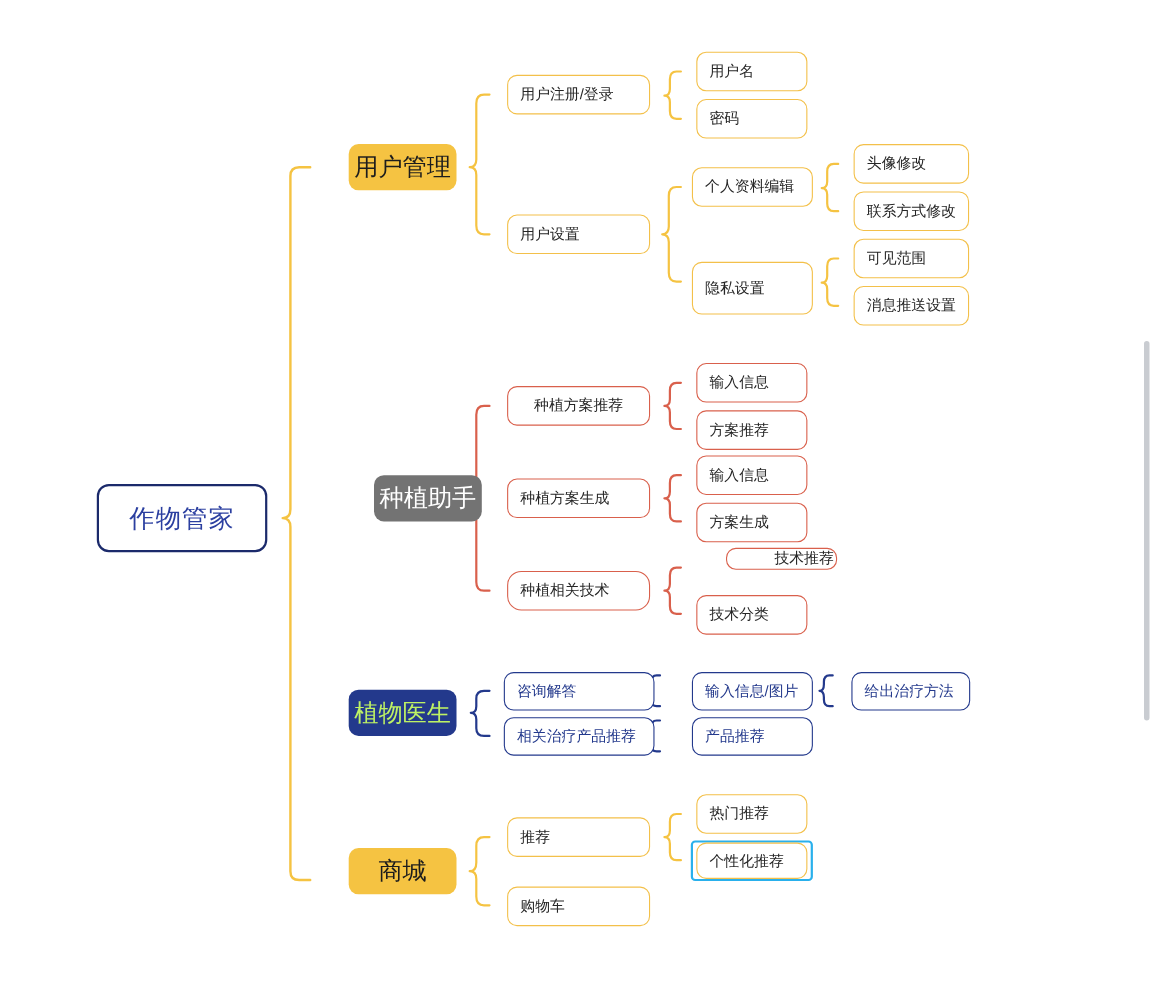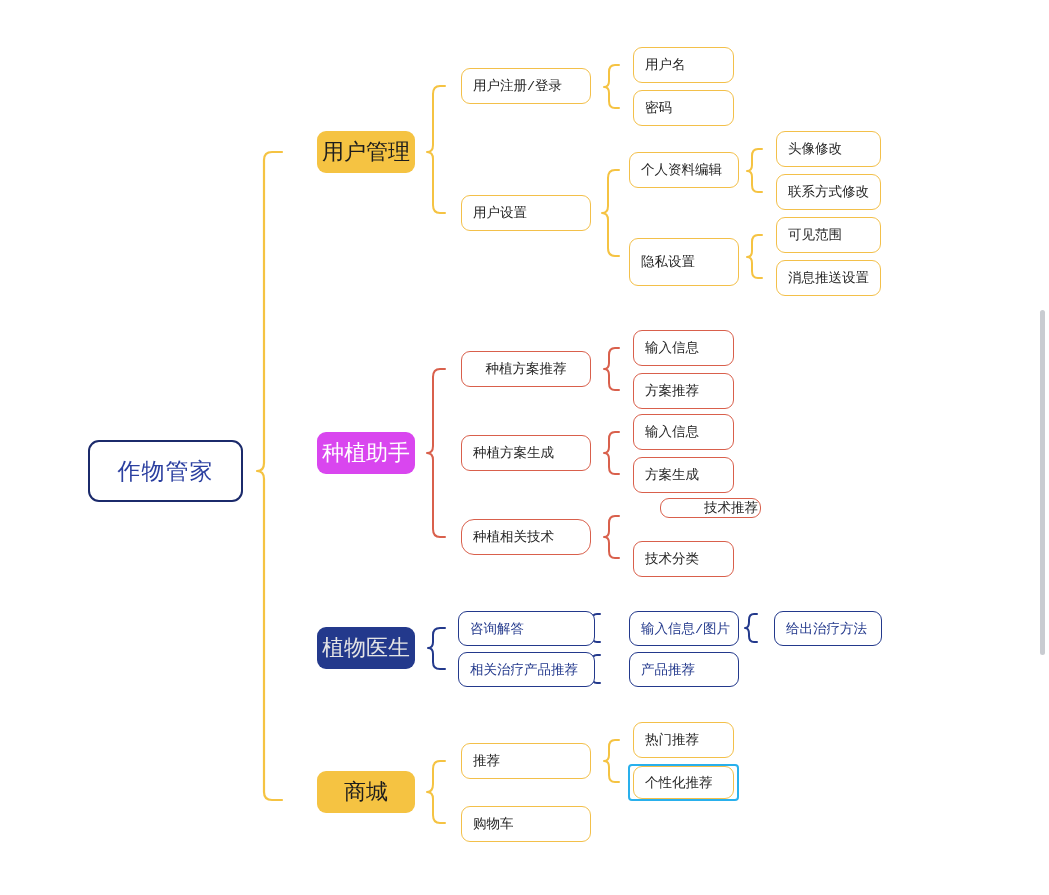--- a/index.html
+++ b/index.html
@@ -10,35 +10,35 @@
   }
   #canvas{position:absolute;left:0;top:0;width:1049px;height:895px;}
   svg.links{position:absolute;left:0;top:0;width:1049px;height:895px;pointer-events:none;}
 
   .node{
     position:absolute;box-sizing:border-box;
     display:flex;align-items:center;
     border-radius:9px;background:#ffffff;
     white-space:nowrap;
   }
-  .node .txt{display:block;width:100%;padding:0 11px;font-family:Liberation Mono, monospace;}
+  .node .txt{display:block;width:100%;padding:0 11px;}
 
   
   .root{
     border:2.5px solid #1b2a6b;border-radius:11px;
     color:#2b3fa0;font-size:23px;justify-content:center;
   }
   .root .txt{text-align:center;padding:0 14px;letter-spacing:1px;}
 
   
   .branch{font-size:22px;justify-content:center;border-radius:9px;}
   .branch .txt{text-align:center;}
   .branch.amber{background:#f5c342;color:#1d1d1d;}
-  .branch.coral{background:#d946ef;color:#ffffff;}
-  .branch.navy{background:#23398c;color:#e5e5e5;}
+  .branch.coral{background:#737373;color:#ffffff;margin-left:23px;}
+  .branch.navy{background:#23398c;color:#bef264;}
 
   
   .leaf{font-size:13.5px;border-width:1.6px;border-style:solid;border-radius:9px;}
   .leaf.amber{border-color:#f3c04a;color:#262626;}
   .leaf.coral{border-color:#d9604c;color:#262626;}
   .leaf.navy{border-color:#23398c;color:#23398c;}
 
   
   .sel-ring{
     position:absolute;box-sizing:border-box;

